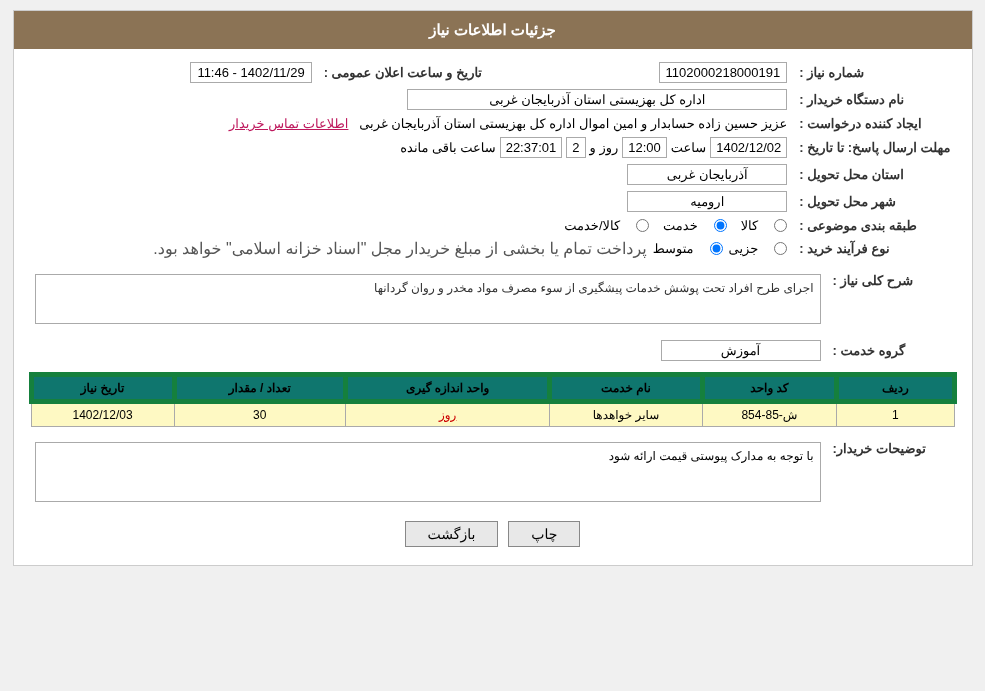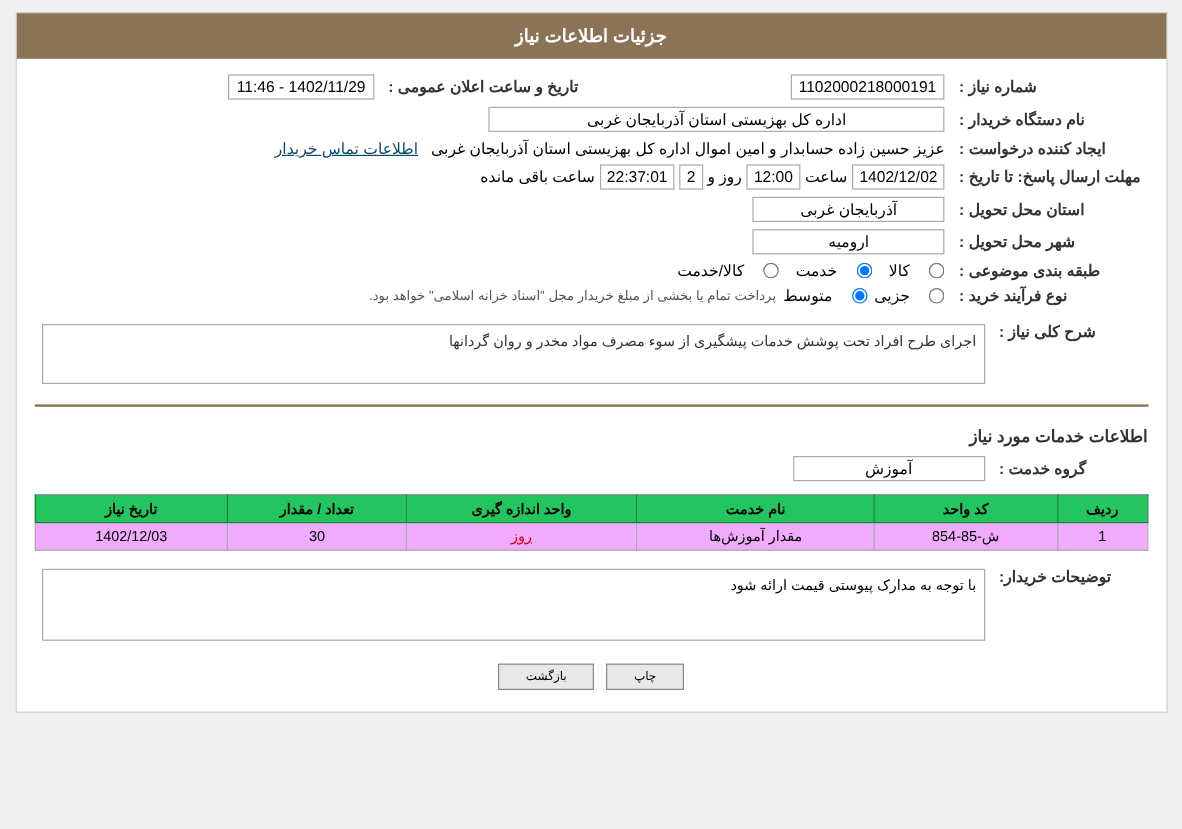--- a/index.html
+++ b/index.html
@@ -58,21 +58,21 @@
       text-align: center;
     }
     .value-box-wide {
       border: 1px solid #aaa;
       background: #fff;
       padding: 2px 18px;
       display: inline-block;
       min-width: 200px;
       text-align: center;
     }
-    .link-blue { color: #0c4a6e; text-decoration: underline; cursor: pointer; }
+    .link-blue { color: #be185d; text-decoration: underline; cursor: pointer; }
     .row-flex {
       display: flex;
       align-items: center;
       gap: 6px;
       flex-wrap: wrap;
     }
     .radio-group {
       display: flex;
       gap: 14px;
       align-items: center;
@@ -97,30 +97,30 @@
       color: #333;
       background: #fff;
     }
     .service-table {
       width: 100%;
       border-collapse: collapse;
       margin: 8px 0;
       font-size: 12px;
     }
     .service-table th {
-      background: #22c55e;
-      border: 1px solid #15803d;
-      padding: 4px 4px;
+      background: #0f766e;
+      border: 5px solid #15803d;
+      padding: 4px 22px;
       text-align: center;
     }
     .service-table td {
       border: 1px solid #aaa;
       padding: 4px 8px;
       text-align: center;
-      background: #f0abfc;
+      background: #fef9c3;
     }
     .service-table td.link-blue { color: #cc0000; }
     .buyer-notes-box {
       border: 1px solid #aaa;
       min-height: 60px;
       padding: 6px;
       margin: 4px 0;
       background: #fff;
       text-align: right;
       font-size: 12px;
@@ -129,21 +129,21 @@
       display: flex;
       justify-content: center;
       gap: 10px;
       margin: 12px 0 8px 0;
     }
     .btn {
       border: 1px solid #888;
       background: #e8e8e8;
       padding: 4px 22px;
       cursor: pointer;
-      font-size: 10px;
+      font-size: 14px;
       font-family: Tahoma, Arial, sans-serif;
     }
     .countdown-row {
       display: flex;
       align-items: center;
       gap: 4px;
     }
     .gray-box {
       border: 1px solid #aaa;
       background: #fff;
@@ -247,43 +247,40 @@
         <td colspan="3">
           <div class="row-flex">
             <div class="radio-item">
               <input type="radio" name="purchase_type" style="">
               <span>جزیی</span>
             </div>
             <div class="radio-item">
               <input type="radio" name="purchase_type" checked="" style="">
               <span>متوسط</span>
             </div>
-            <span style="font-size:11px; color:#555;">پرداخت تمام یا بخشی از مبلغ خریدار مجل "اسناد خزانه اسلامی" خواهد بود.</span>
+            <span style="font-size:16px; color:#555;">پرداخت تمام یا بخشی از مبلغ خریدار مجل "اسناد خزانه اسلامی" خواهد بود.</span>
           </div>
         </td>
       </tr>
     </tbody>
       </table>
 
     <table class="info-table">
       <tbody>
           <tr>
         <td class="label-cell" style="vertical-align:top; padding-top:6px;">شرح کلی نیاز :</td>
         <td>
           <div class="note-box">
             <span>اجرای طرح افراد تحت پوشش خدمات پیشگیری از سوء مصرف مواد مخدر و روان گردانها</span>
           </div>
         </td>
       </tr>
     </tbody>
       </table>
 
-    <div class="divider-section">
-      <div class="section-title">اطلاعات خدمات مورد نیاز</div>
-    </div>
 
     <table class="info-table">
       <tbody>
           <tr>
         <td class="label-cell">گروه خدمت :</td>
         <td>
           <span class="value-box" style="min-width:160px;">آموزش</span>
         </td>
       </tr>
     </tbody>
@@ -297,21 +294,21 @@
           <th>نام خدمت</th>
           <th>واحد اندازه گیری</th>
           <th>تعداد / مقدار</th>
           <th>تاریخ نیاز</th>
         </tr>
       </thead>
       <tbody>
         <tr>
           <td>1</td>
           <td>ش-85-854</td>
-          <td>مقدار آموزش‌ها</td>
+          <td>سایر خواهد‌ها</td>
           <td class="link-blue" style="color:#cc0000;">روز</td>
           <td>30</td>
           <td>1402/12/03</td>
         </tr>
       </tbody>
     </table>
 
     <table class="info-table">
       <tbody>
           <tr>

